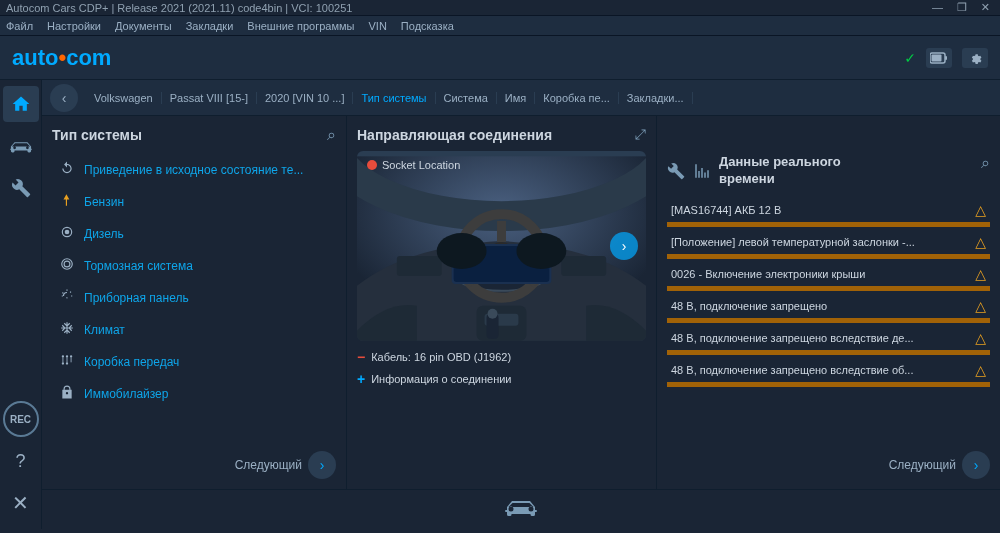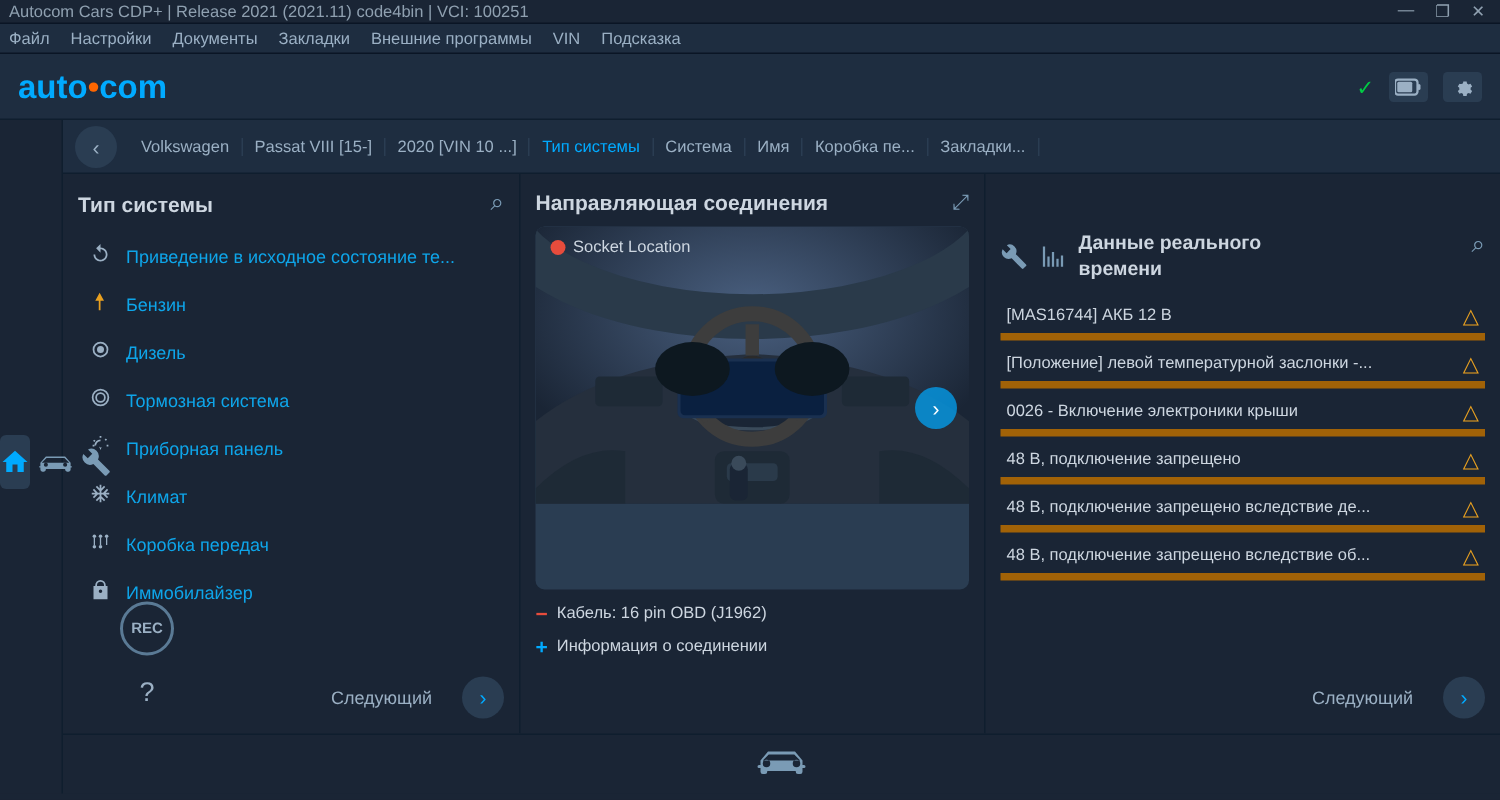--- a/index.html
+++ b/index.html
@@ -48,21 +48,21 @@
 
     
     .main-layout { display: flex; height: calc(533px - 84px); }
 
     
     .sidebar {
       width: 42px;
       background: #1a2535;
       border-right: 1px solid #0f1e2e;
       display: flex;
-      flex-direction: row;
+      flex-direction: column;
       align-items: center;
       padding-top: 6px;
       gap: 6px;
     }
     .sidebar-icon {
       width: 36px;
       height: 36px;
       display: flex;
       align-items: center;
       justify-content: center;
@@ -155,21 +155,21 @@
       cursor: pointer;
       color: #0ea5e9;
       font-size: 12px;
     }
     .system-item-icon { width: 18px; height: 18px; display: flex; align-items: center; justify-content: center; flex-shrink: 0; }
 
     .panel-footer { display: flex; justify-content: flex-end; align-items: center; padding-top: 8px; }
     .next-btn {
       display: flex;
       align-items: center;
-      gap: 20px;
+      gap: 6px;
       color: #9bb0c4;
       cursor: pointer;
       font-size: 12px;
     }
     .next-btn-circle {
       width: 28px;
       height: 28px;
       background: #2a3d52;
       border-radius: 50%;
       display: flex;
@@ -190,28 +190,28 @@
     .panel-middle-header {
       display: flex;
       align-items: center;
       justify-content: space-between;
       margin-bottom: 8px;
     }
     .expand-icon { color: #7a9bb5; cursor: pointer; font-size: 14px; }
 
     .connection-image {
       width: 100%;
-      height: 242px;
+      height: 190px;
       background: #2a3d52;
       border-radius: 6px;
       margin-bottom: 8px;
       position: relative;
       overflow: hidden;
       display: flex;
-      align-items: flex-start;
+      align-items: flex-end;
       justify-content: center;
     }
 
     .socket-label {
       position: absolute;
       top: 8px;
       left: 10px;
       display: flex;
       align-items: center;
       gap: 5px;

